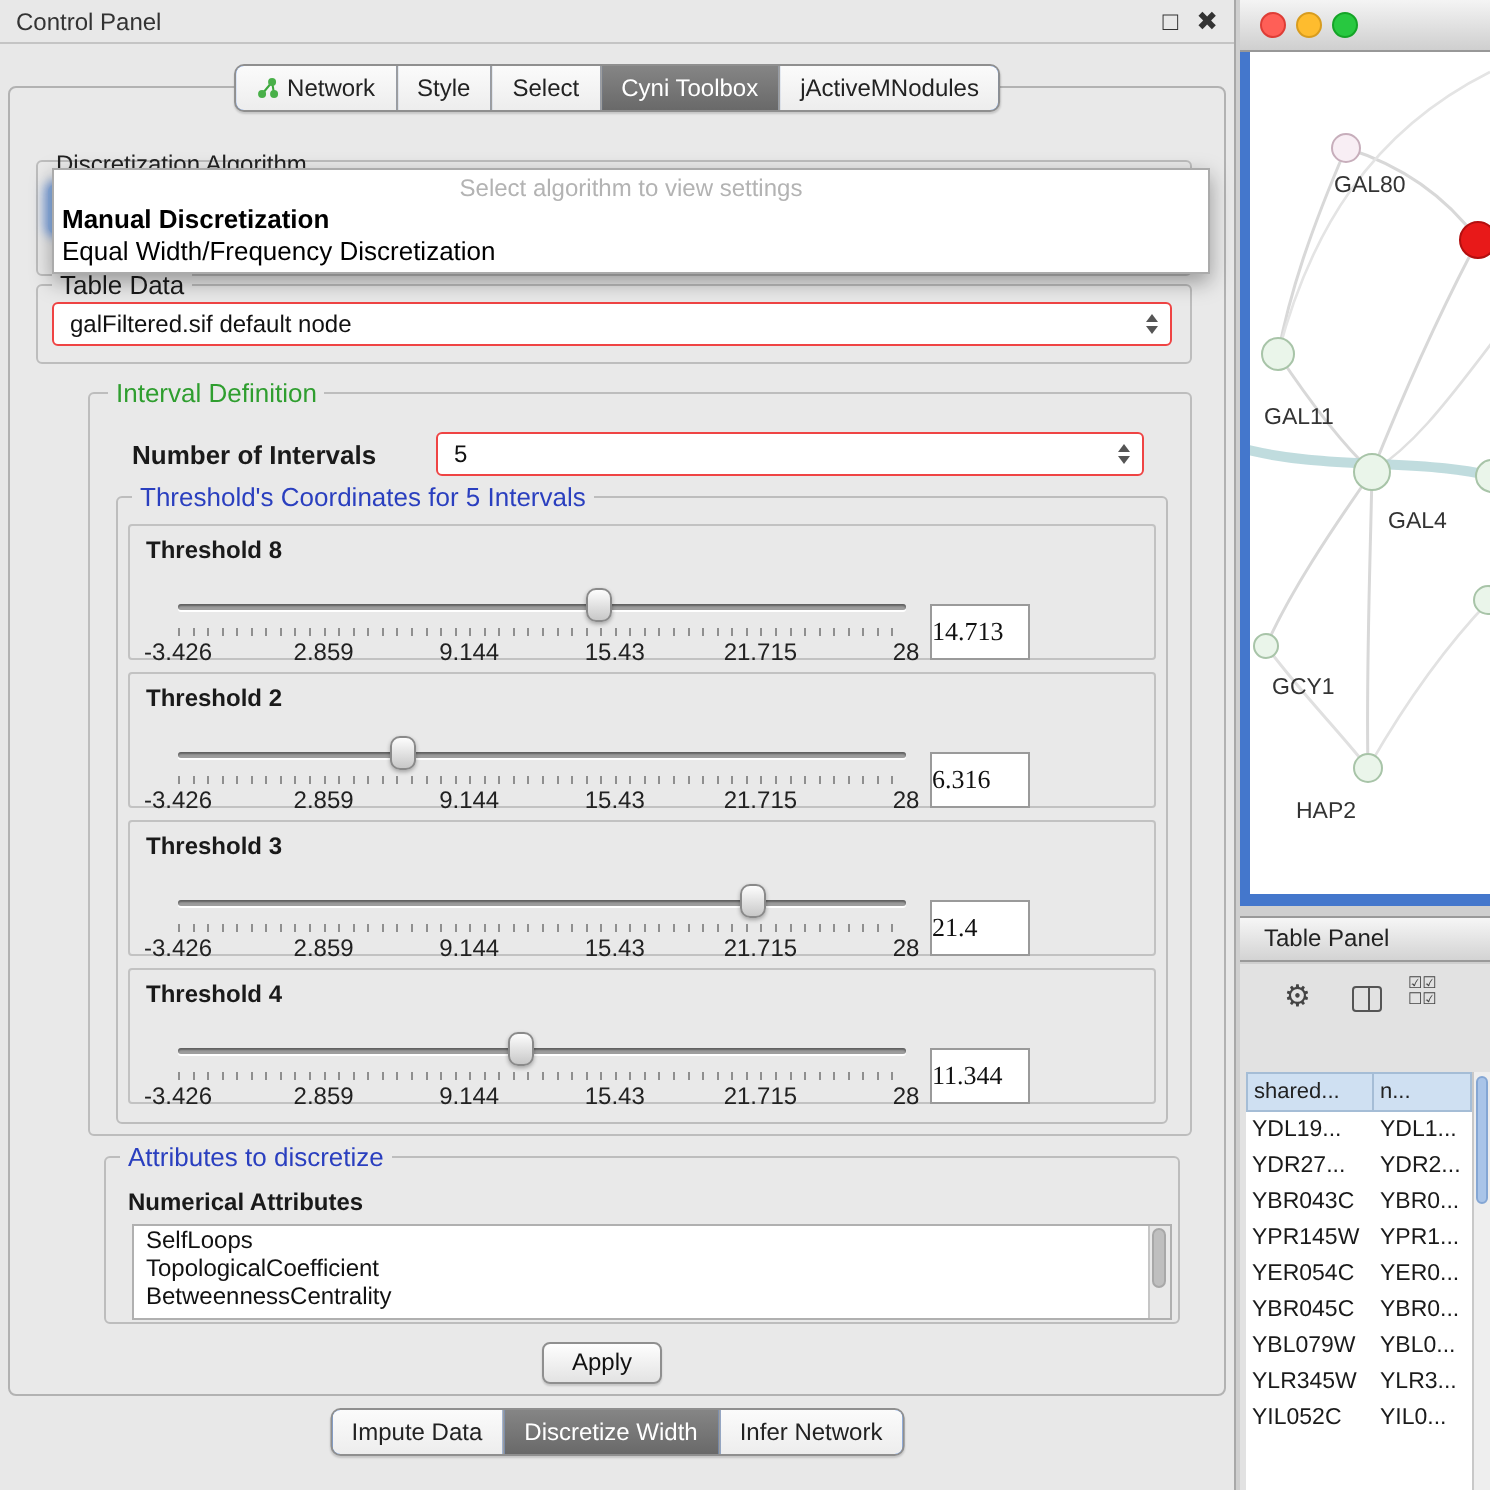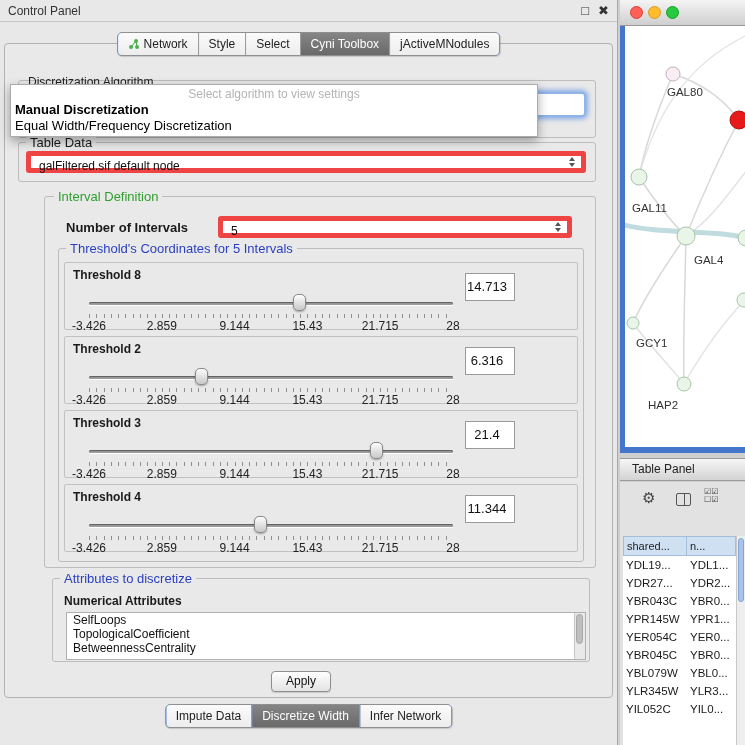--- a/index.html
+++ b/index.html
@@ -21,48 +21,48 @@
   .top-tabs { left:50%; top:32px; transform:translateX(-50%); }
   .bottom-tabs { left:50%; top:704px; transform:translateX(-50%); }
 
   
   .groupbox { position:absolute; border:1px solid #bdbdbd; border-radius:3px; }
   .group-label { position:absolute; background:#e9e9e9; padding:0 4px; font-size:13px; z-index:5; white-space:nowrap; }
   .lbl-green { color:#2f9e2f; }
   .lbl-blue { color:#2a3fbf; }
 
   
-  .combo { position:absolute; background:#fff; border:5px solid #ef4444; border-radius:3px; font-size:12px; line-height:20px; padding-left:8px; color:#111; }
+  .combo { position:absolute; background:#fff; border:1px solid #ef4444; border-radius:3px; font-size:12px; line-height:20px; padding-left:8px; color:#111; }
   .stepper { position:absolute; right:4px; top:50%; transform:translateY(-50%); width:11px; height:14px; display:flex; flex-direction:column; align-items:center; justify-content:center; gap:2px; }
   .stepper i { display:block; width:0; height:0; border-left:3.5px solid transparent; border-right:3.5px solid transparent; }
   .stepper .up { border-bottom:4px solid #555; }
   .stepper .down { border-top:4px solid #555; }
 
   
   .algo-label-behind { position:absolute; left:28px; top:75px; font-size:12px; color:#222; z-index:2; }
   .focus-combo { position:absolute; left:24px; top:92px; width:562px; height:25px; background:#fff; border:2px solid #8fb4e8; border-radius:4px; box-shadow:0 0 5px 2px rgba(100,150,230,.75); z-index:10; }
-  .algo-popup { position:absolute; left:10px; top:84px; width:528px; height:53px; background:#fff; border:1px solid #ababab; box-shadow:0 4px 10px rgba(0,0,0,.35); z-index:50; }
+  .algo-popup { position:absolute; left:26px; top:84px; width:579px; height:53px; background:#fff; border:1px solid #ababab; box-shadow:0 4px 10px rgba(0,0,0,.35); z-index:50; }
   .popup-prompt { position:absolute; left:0; right:0; top:2px; text-align:center; color:#b3b3b3; font-size:12px; }
   .popup-opt1 { position:absolute; left:4px; top:17px; font-weight:bold; font-size:13px; color:#000; }
   .popup-opt2 { position:absolute; left:4px; top:33px; font-size:13px; color:#000; }
 
   
   .thr-panel { position:absolute; left:64px; width:514px; height:68px; border:1px solid #c2c2c2; border-radius:2px; background:#e9e9e9; }
   .thr-label { position:absolute; left:8px; top:5px; font-weight:bold; font-size:12px; }
   .slider { position:absolute; left:24px; top:30px; width:364px; height:36px; }
   .track { position:absolute; left:0; right:0; top:9px; height:3px; background:#9d9d9d; border-radius:2px; box-shadow:inset 0 1px 1px rgba(0,0,0,.4), 0 1px 0 #fff; }
   .handle { position:absolute; top:1px; width:13px; height:17px; background:linear-gradient(#fdfdfd,#c8c8c8); border:1px solid #8a8a8a; border-radius:5px; box-shadow:0 1px 2px rgba(0,0,0,.3); }
   .ruler { position:absolute; left:0; right:0; top:21px; height:4px;
            background:repeating-linear-gradient(90deg,#8f8f8f 0,#8f8f8f 1px,transparent 1px,transparent 7.28px); }
   .tick-labels { position:absolute; left:0; right:0; top:26px; height:11px; }
   .tick-labels span { position:absolute; transform:translateX(-50%); font-size:12px; color:#222; white-space:nowrap; }
   .tick-labels span:nth-child(1){ left:0%; } .tick-labels span:nth-child(2){ left:20%; }
   .tick-labels span:nth-child(3){ left:40%; } .tick-labels span:nth-child(4){ left:60%; }
   .tick-labels span:nth-child(5){ left:80%; } .tick-labels span:nth-child(6){ left:100%; }
-  .thr-value { position:absolute; left:400px; top:10px; width:50px; height:28px; background:#fff; border:1px solid #9a9a9a; font-size:13px; line-height:26px; text-align:center; padding-right:6px; color:#111; }
+  .thr-value { position:absolute; left:400px; top:39px; width:50px; height:28px; background:#fff; border:1px solid #9a9a9a; font-size:13px; line-height:26px; text-align:left; padding-right:6px; color:#111;font-family:Liberation Serif, serif; }
 
   
   .attr-title { position:absolute; left:64px; top:594px; font-weight:bold; font-size:12px; z-index:3; }
   .attr-list { position:absolute; left:66px; top:612px; width:520px; height:48px; background:#fff; border:1px solid #b0b0b0; overflow:hidden; z-index:3; }
   .attr-item { font-size:12px; line-height:14px; padding-left:6px; color:#111; white-space:nowrap; }
   .attr-scroll { position:absolute; right:0; top:0; width:11px; height:100%; background:#e9e9e9; border-left:1px solid #c6c6c6; }
   .attr-thumb { position:absolute; left:1px; top:1px; width:7px; height:30px; background:#bfbfbf; border:1px solid #a8a8a8; border-radius:4px; }
 
   .apply-btn { position:absolute; left:271px; top:671px; width:60px; height:21px; border:1px solid #8f8f8f; border-radius:4px; background:linear-gradient(#fefefe,#e3e3e3); font-size:12px; text-align:center; line-height:19px; color:#111; z-index:3; box-shadow:0 1px 1px rgba(0,0,0,.15); }
 

